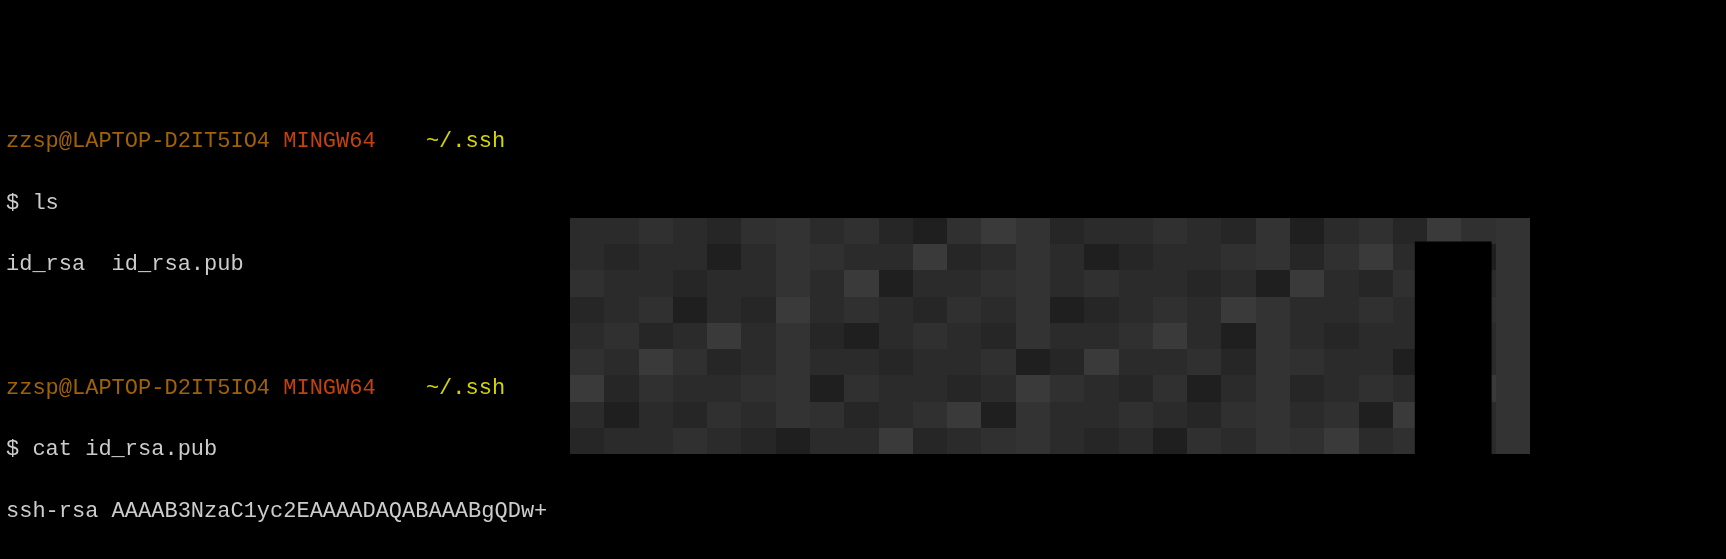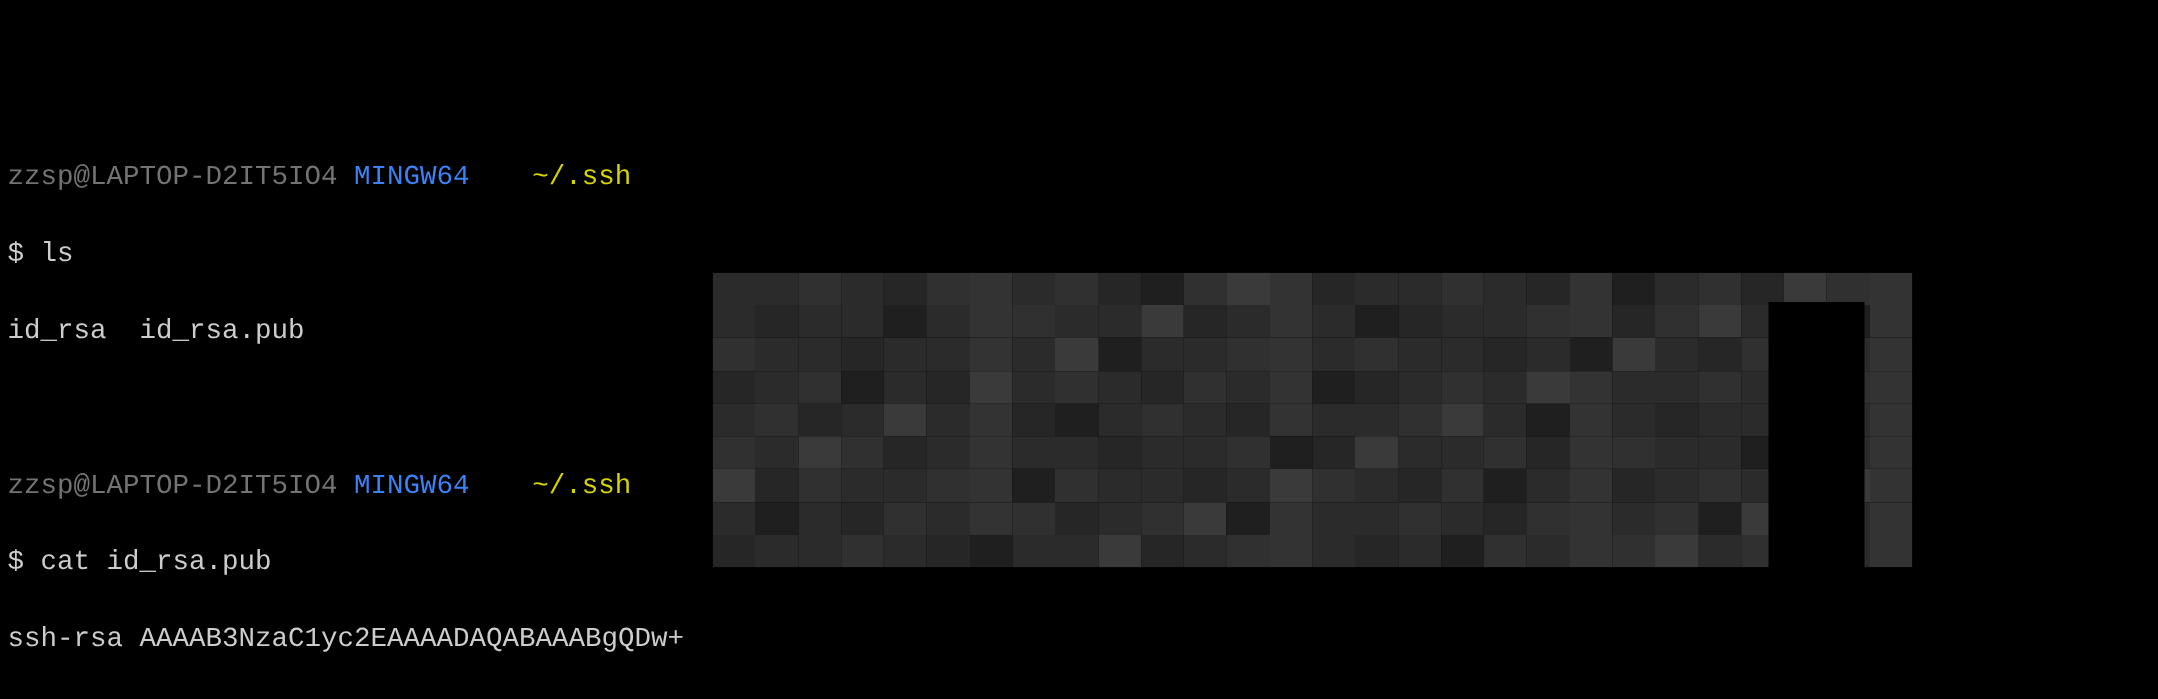--- a/index.html
+++ b/index.html
@@ -18,24 +18,24 @@
       height: 559px;
       overflow: hidden;
       position: relative;
       white-space: pre-wrap;
       word-break: break-all;
     }
     .line {
       display: block;
     }
     .user-host {
-      color: #737373;
+      color: #a16207;
     }
     .system {
-      color: #3b82f6;
+      color: #c2410c;
       text-align: right;
     }
     .path {
       color: #d4d400;
       margin-left: 37px;
     }
     .prompt-symbol {
       color: #cccccc;
     }
     .command {

